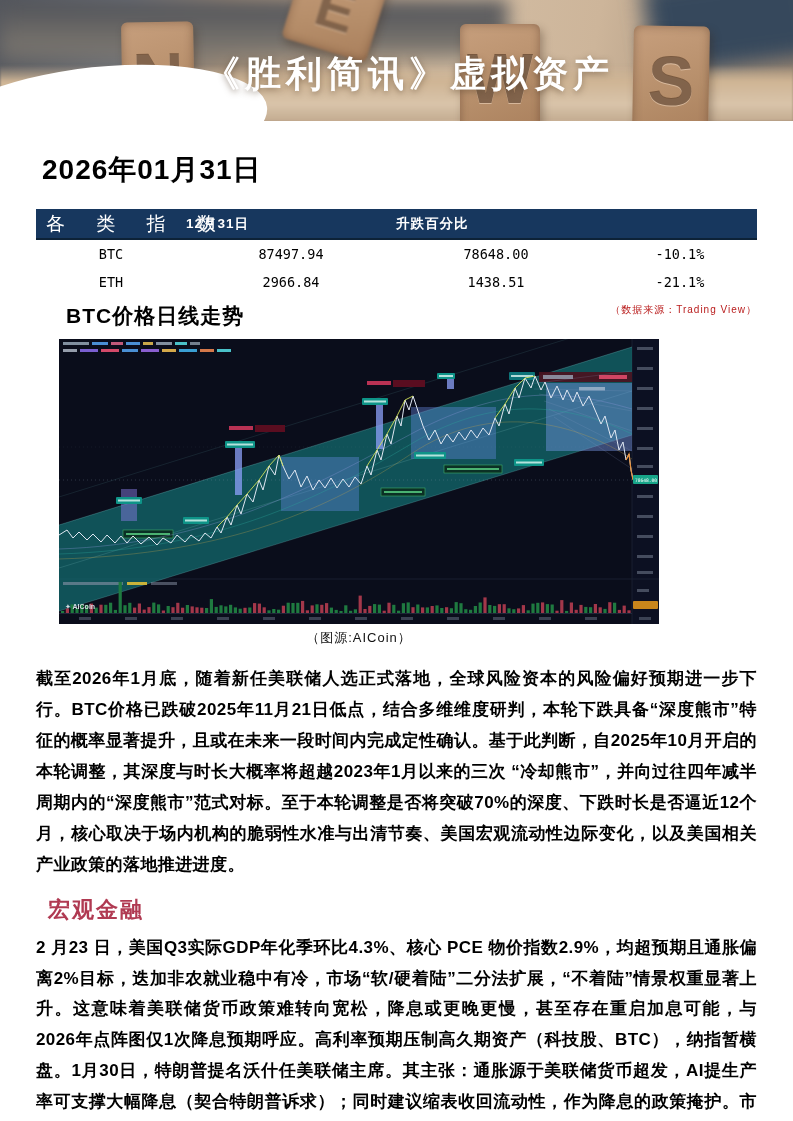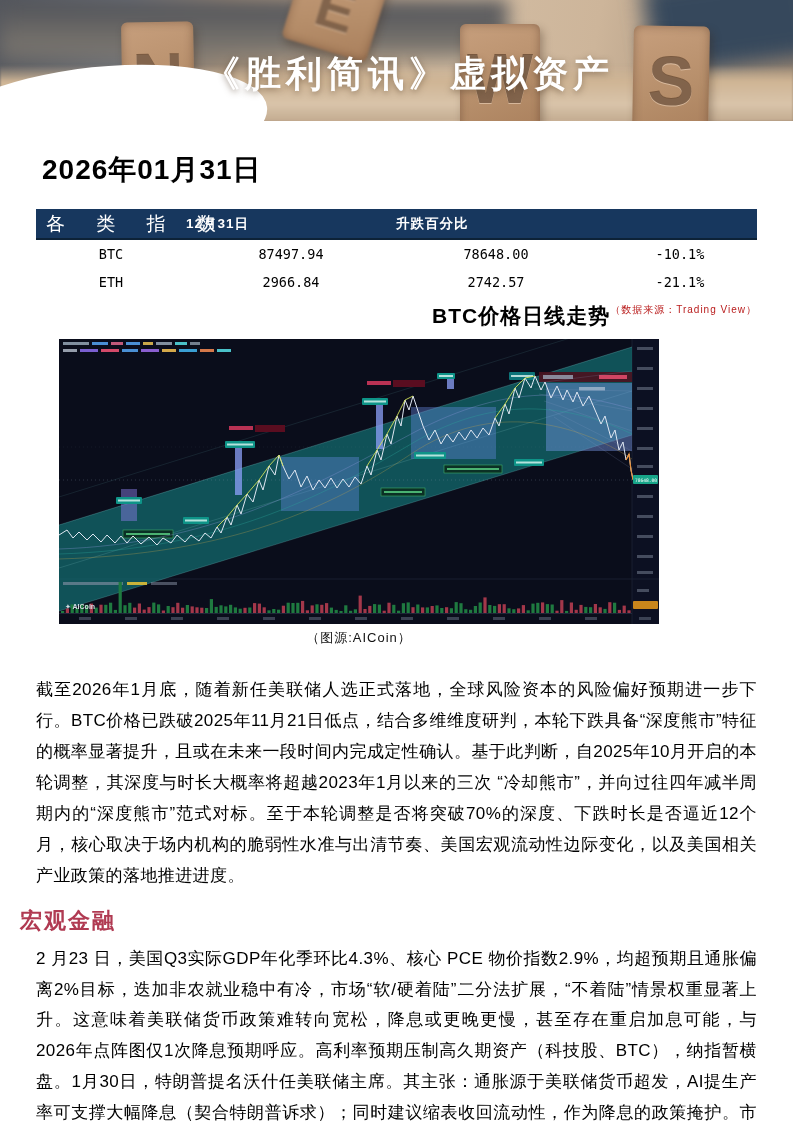--- a/index.html
+++ b/index.html
@@ -32,33 +32,33 @@
 
   
   .idx-table { margin:20px 36px 0 36px; }
   .idx-head { display:grid; grid-template-columns:150px 210px 200px 168px; align-items:center;
     height:31px; color:#fff; border-bottom:2px solid #0d2237; }
   .idx-head .c0 { font-size:19px; letter-spacing:13px; padding-left:10px; white-space:nowrap; }
   .idx-head .c  { font-size:13.5px; font-weight:700; text-align:left; letter-spacing:1px; }
   .idx-row { display:grid; grid-template-columns:150px 210px 200px 168px; height:28px; align-items:center;
     font-family:"DejaVu Sans Mono","Liberation Mono",monospace; font-size:13.5px; font-weight:400; color:#000; }
   .idx-row div { text-align:center; }
-  .src-row { display:flex; justify-content:flex-end; align-items:flex-start; margin:6px 36px 0 36px; }
+  .src-row { display:flex; justify-content:space-between; align-items:flex-start; margin:6px 36px 0 36px; }
   .sec-title { font-size:21px; font-weight:700; color:#000; letter-spacing:1px; padding-left:30px; }
   .src-note { font-size:10px; color:#b91c1c; letter-spacing:1px; padding-top:1px; }
 
   
   .chart-wrap { margin:9px 0 0 59px; width:664px; }
   .chart-frame { width:600px; height:285px; display:block; }
   .chart-caption { width:600px; text-align:center; font-size:13px; color:#111; letter-spacing:1px; margin-top:5px; }
 
   
-  .body-par { margin:28px 36px 0 36px; font-size:17px; font-weight:400; color:#000;
+  .body-par { margin:17px 36px 0 36px; font-size:17px; font-weight:700; color:#000;
     line-height:1.82; text-align:justify; letter-spacing:0.4px; }
-  .macro-title { margin:14px 0 0 20px; font-size:22px; font-weight:700; letter-spacing:2px; }
+  .macro-title { margin:14px 0 0 48px; font-size:22px; font-weight:700; letter-spacing:2px; }
 </style>
 </head>
 <body>
 
 <div class="page">
 
   <div class="hero">
     <div class="hero-blur-top"></div>
     <div class="hero-suit"></div>
     <div class="hero-table"></div>
@@ -88,21 +88,21 @@
     </div>
     <div class="idx-row">
       <div>BTC</div>
       <div>87497.94</div>
       <div>78648.00</div>
       <div>-10.1%</div>
     </div>
     <div class="idx-row">
       <div>ETH</div>
       <div>2966.84</div>
-      <div>2742.57</div>
+      <div>1438.51</div>
       <div>-21.1%</div>
     </div>
   </div>
 
   <div class="src-row">
     <div class="sec-title">BTC价格日线走势</div>
     <div class="src-note">（数据来源：Trading View）</div>
   </div>
 
   <div class="chart-wrap">

